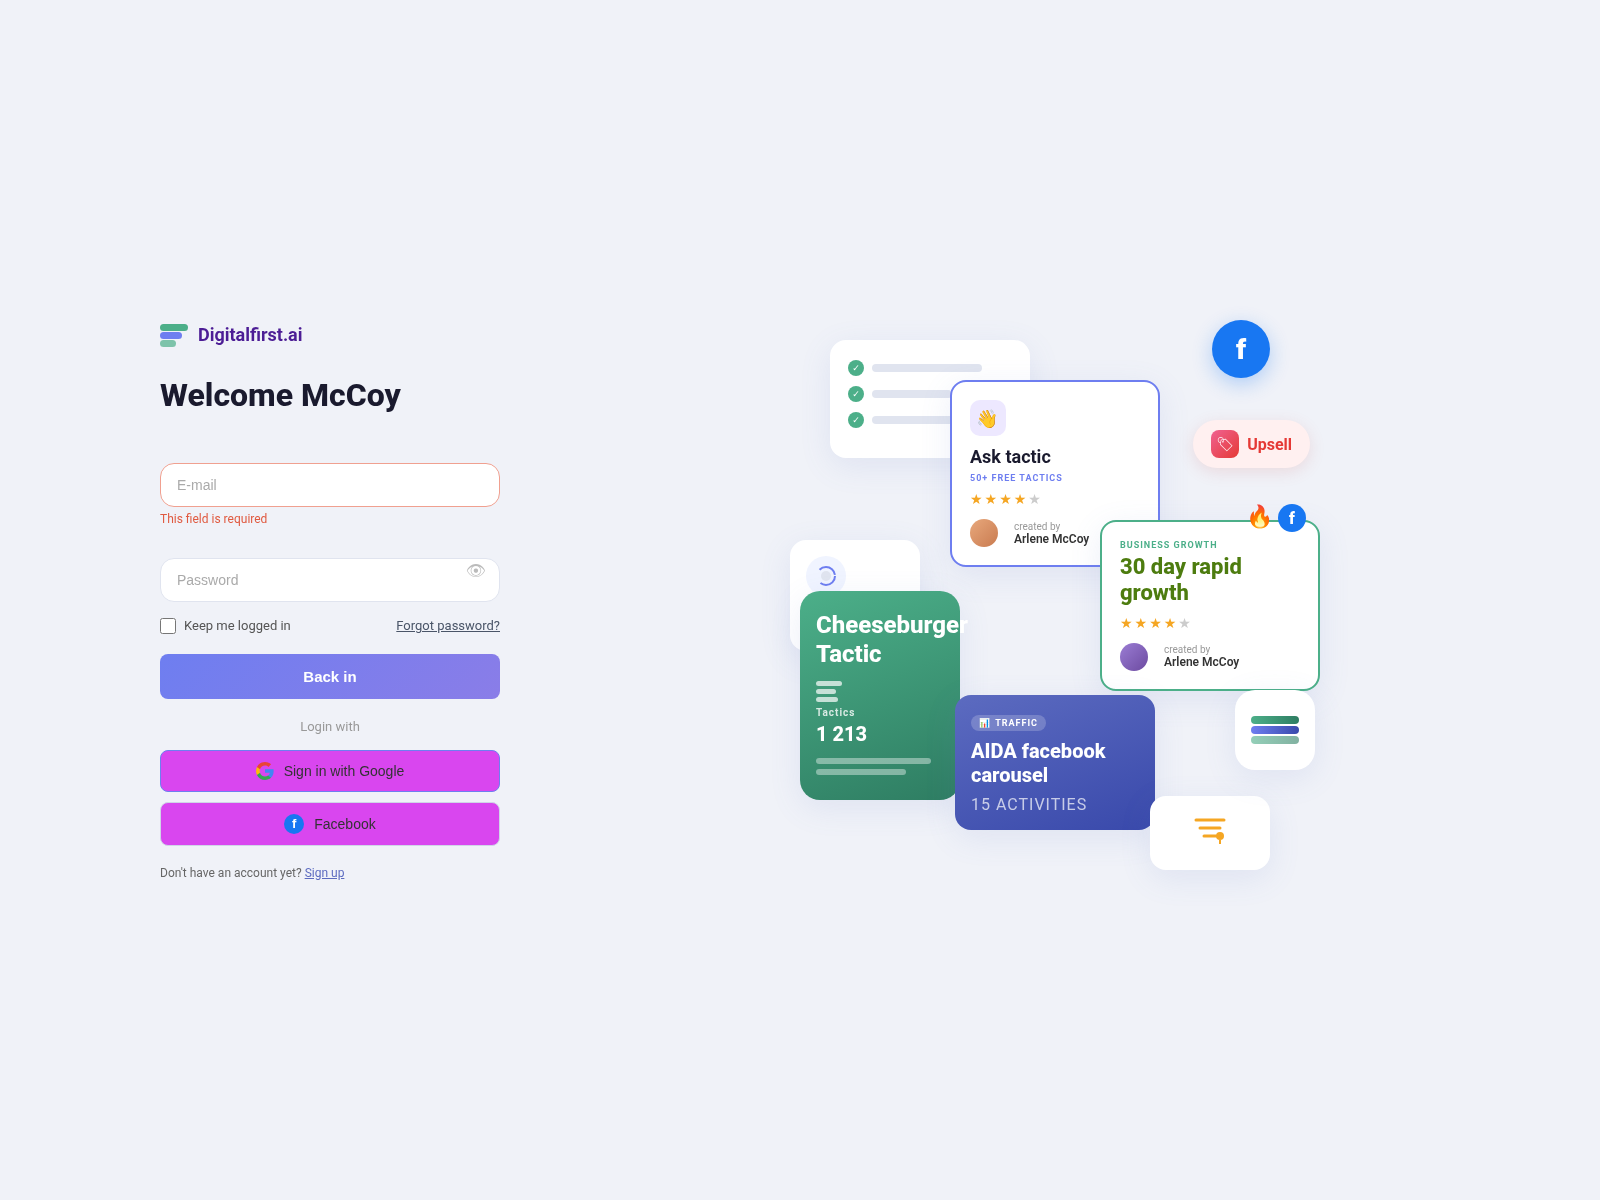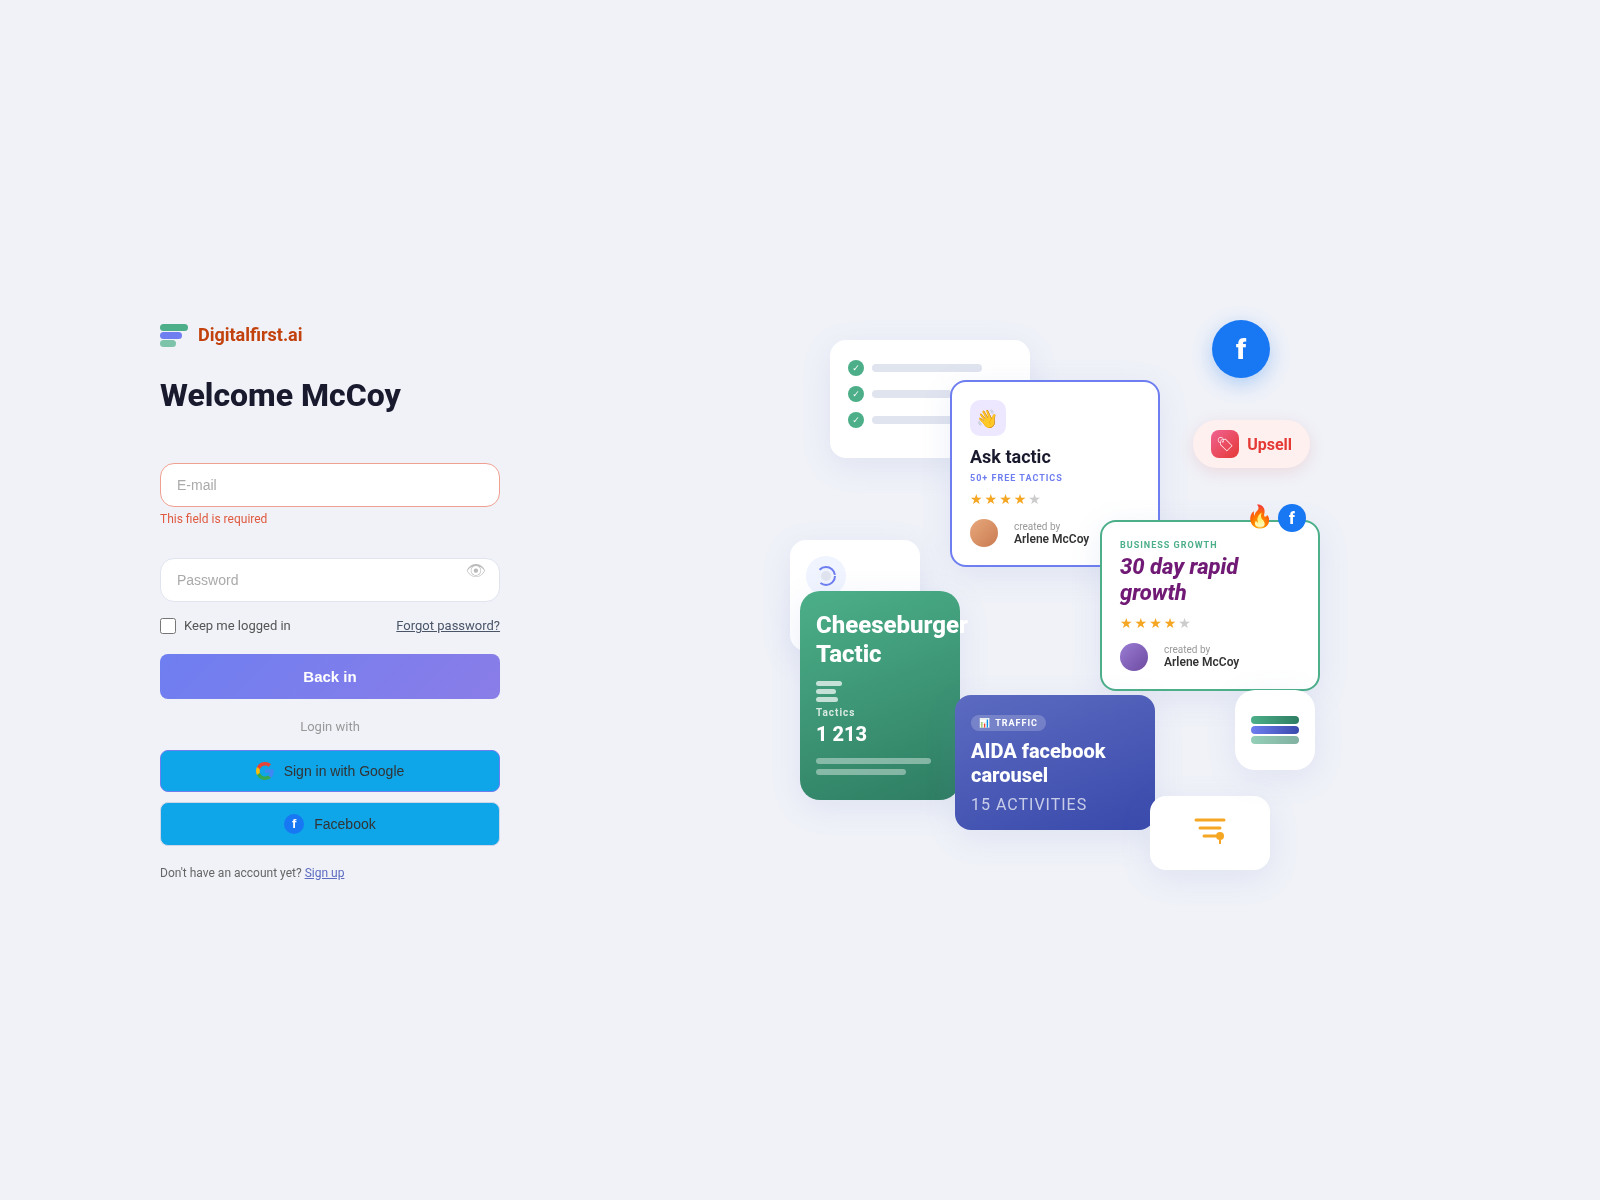--- a/index.html
+++ b/index.html
@@ -29,21 +29,21 @@
       gap: 10px;
       margin-bottom: 28px;
     }
     .logo-icon {
       width: 28px;
       height: 28px;
     }
     .logo-text {
       font-size: 18px;
       font-weight: 700;
-      color: #c2410c;
+      color: #4c1d95;
     }
     .welcome-title {
       font-size: 32px;
       font-weight: 800;
       color: #1a1a2e;
       margin-bottom: 28px;
       line-height: 1.2;
     }
     .form-group {
       margin-bottom: 12px;
@@ -125,21 +125,21 @@
       color: #999;
       font-size: 13px;
       margin-bottom: 16px;
       position: relative;
     }
     .social-btn {
       width: 100%;
       padding: 11px 16px;
       border: 1.5px solid #d0d5e8;
       border-radius: 8px;
-      background: #0ea5e9;
+      background: #d946ef;
       font-size: 14px;
       font-weight: 500;
       cursor: pointer;
       display: flex;
       align-items: center;
       justify-content: center;
       gap: 10px;
       margin-bottom: 10px;
     }
     .google-btn {
@@ -396,24 +396,23 @@
     .growth-subtitle {
       font-size: 9px;
       font-weight: 700;
       color: #4caf89;
       letter-spacing: 1px;
       margin-bottom: 4px;
     }
     .growth-title {
       font-size: 22px;
       font-weight: 800;
-      color: #701a75;
+      color: #4d7c0f;
       line-height: 1.2;
       margin-bottom: 8px;
-      font-style: italic;
     }
 
     
     .card-cheeseburger {
       bottom: 80px;
       left: 30px;
       width: 160px;
       background: linear-gradient(160deg, #4caf89, #2e7d62);
       color: white;
       padding: 20px 16px;

